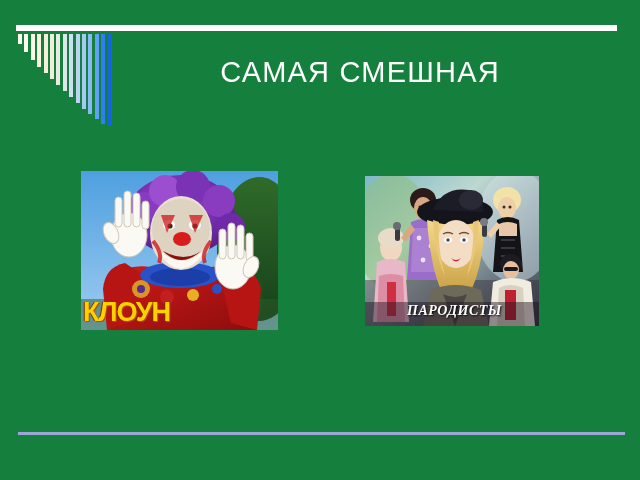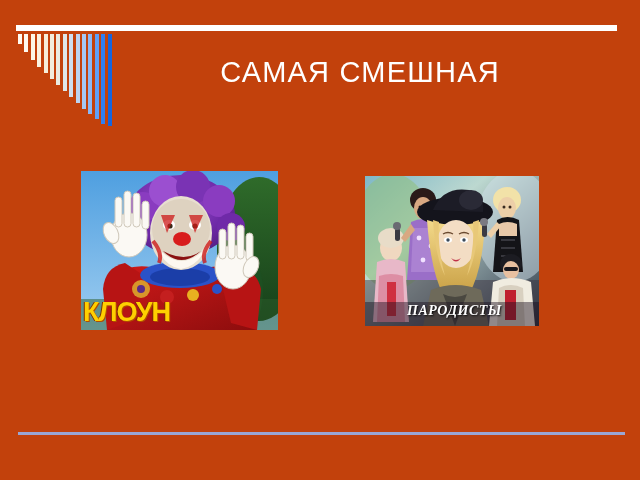--- a/index.html
+++ b/index.html
@@ -9,21 +9,21 @@
   body {
     width: 640px;
     height: 480px;
     overflow: hidden;
     font-family: "Liberation Sans", sans-serif;
   }
   .slide {
     position: relative;
     width: 640px;
     height: 480px;
-    background: #c2410c;
+    background: #15803d;
     overflow: hidden;
   }
 
   
   .top-rule {
     position: absolute;
     left: 16px;
     top: 25px;
     width: 601px;
     height: 6px;

